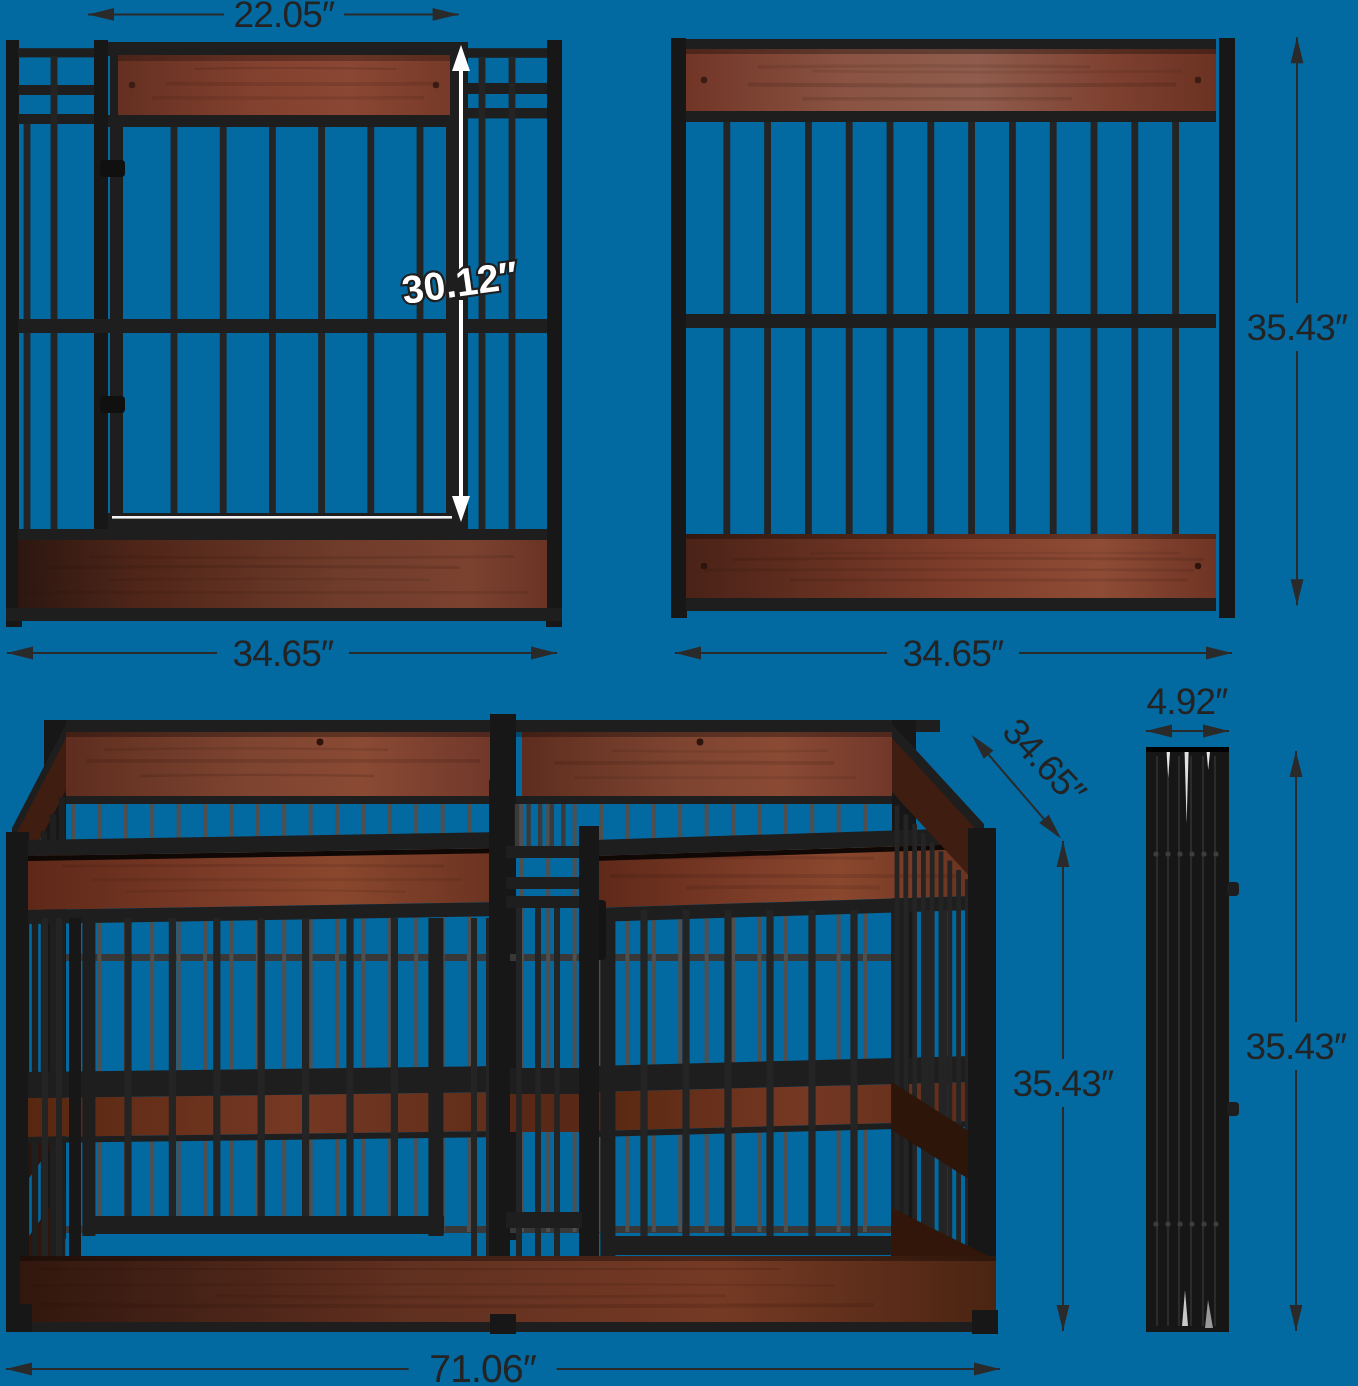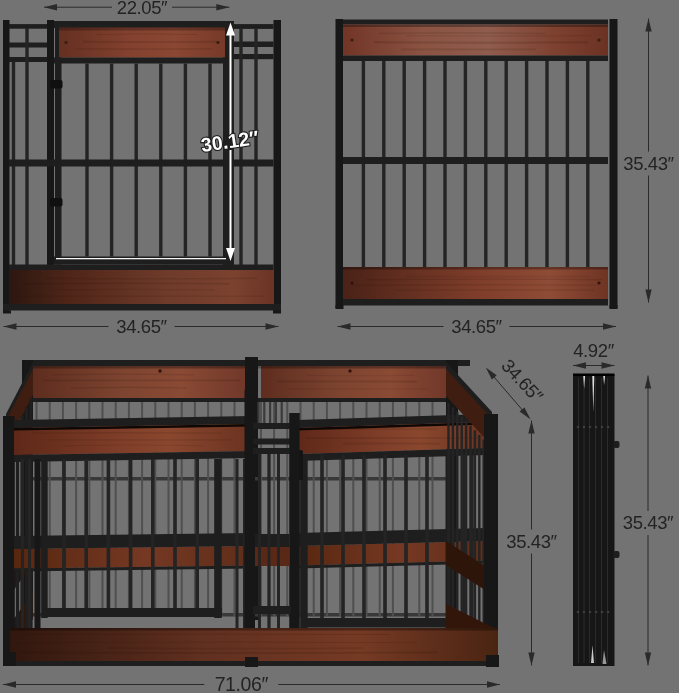--- a/index.html
+++ b/index.html
@@ -1,15 +1,15 @@
 <!DOCTYPE html>
 <html><head><meta charset="utf-8">
 <style>
 html,body{margin:0;padding:0;background:#ffffff;}
-#wrap{position:relative;width:679px;height:693px;background:#737373;overflow:hidden;}
+#wrap{position:relative;width:679px;height:693px;background:#0369a1;overflow:hidden;}
 svg{display:block;}
 text{font-family:"Liberation Sans",sans-serif;}
 </style></head>
 <body>
 <div id="wrap">
 <svg width="679" height="693" viewBox="0 0 679 693">
 <defs>
 <linearGradient id="woodDoor" x1="0" y1="0" x2="1" y2="0">
  <stop offset="0" stop-color="#643021"></stop>
           <stop offset="0.4" stop-color="#82402e"></stop>

